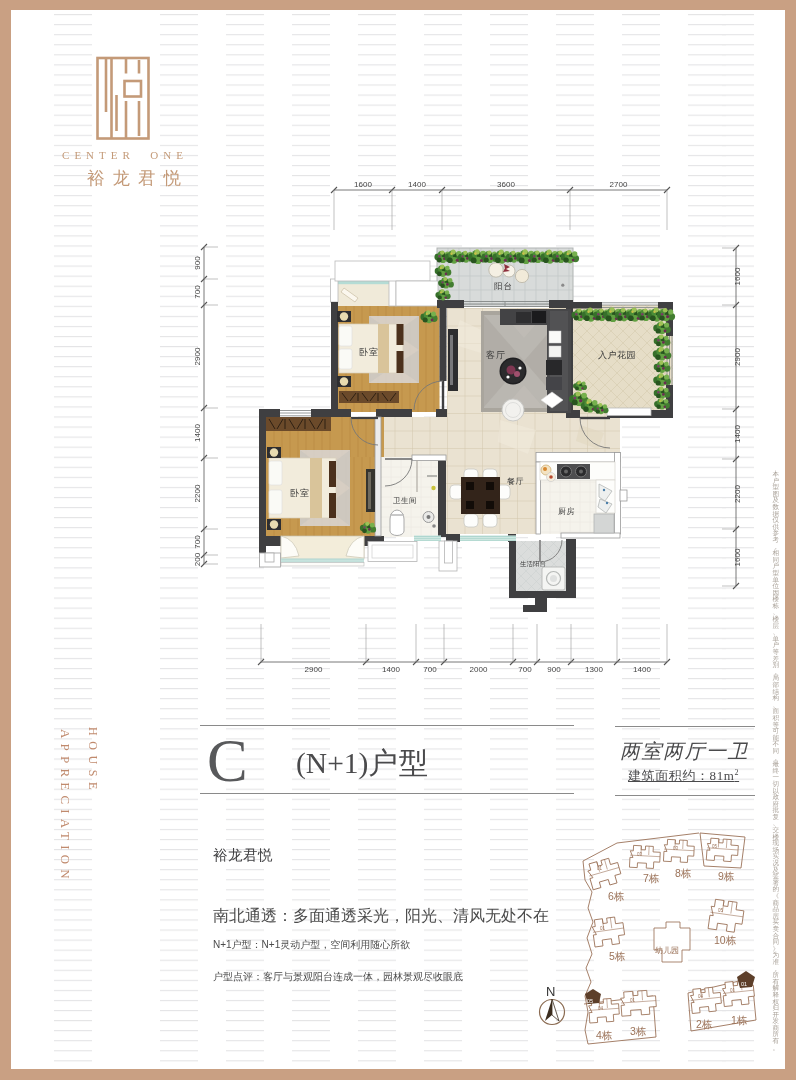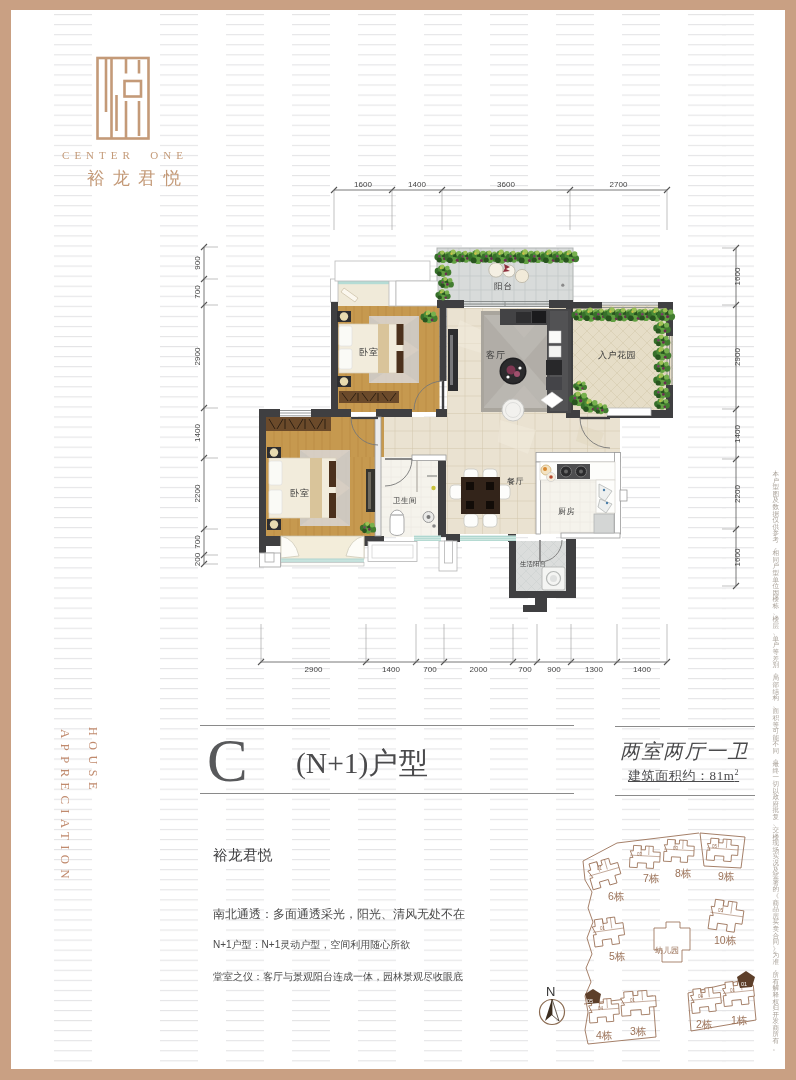--- a/index.html
+++ b/index.html
@@ -964,16 +964,16 @@
 <div class="abs" style="left:615px;top:726px;width:140px;height:0;border-top:1px solid #8a8a8a;"></div>
 
 <div class="abs" style="left:620px;top:738px;font-family:'Liberation Serif',serif;font-size:20px;letter-spacing:1.5px;color:#4a4a4c;font-style:italic;">两室两厅一卫</div>
 
 <div class="abs" style="left:628px;top:767px;font-family:'Liberation Serif',serif;font-size:13px;letter-spacing:0.6px;color:#4a4a4c;text-decoration:underline;">建筑面积约：81m<sup style="font-size:8px">2</sup></div>
 
 <div class="abs" style="left:615px;top:795px;width:140px;height:0;border-top:1px solid #8a8a8a;"></div>
 
 <div class="abs" style="left:213px;top:846px;font-family:'Liberation Serif',serif;font-size:14.5px;letter-spacing:0.5px;color:#3f3f41;">裕龙君悦</div>
 
-<div class="abs" style="left:213px;top:906px;font-size:12px;letter-spacing:0px;color:#4a4a4a;">南北通透：多面通透采光，阳光、清风无处不在</div>
+<div class="abs" style="left:213px;top:906px;font-size:16px;letter-spacing:0px;color:#4a4a4a;">南北通透：多面通透采光，阳光、清风无处不在</div>
 
 <div class="abs" style="left:213px;top:938px;font-size:10px;letter-spacing:0px;color:#4a4a4a;">N+1户型：N+1灵动户型，空间利用随心所欲</div>
 
-<div class="abs" style="left:213px;top:970px;font-size:10px;letter-spacing:0px;color:#4a4a4a;">堂室之仪：客厅与景观阳台连成一体，园林景观尽收眼底</div>
+<div class="abs" style="left:213px;top:970px;font-size:10px;letter-spacing:0px;color:#4a4a4a;">户型点评：客厅与景观阳台连成一体，园林景观尽收眼底</div>
 </body></html>

